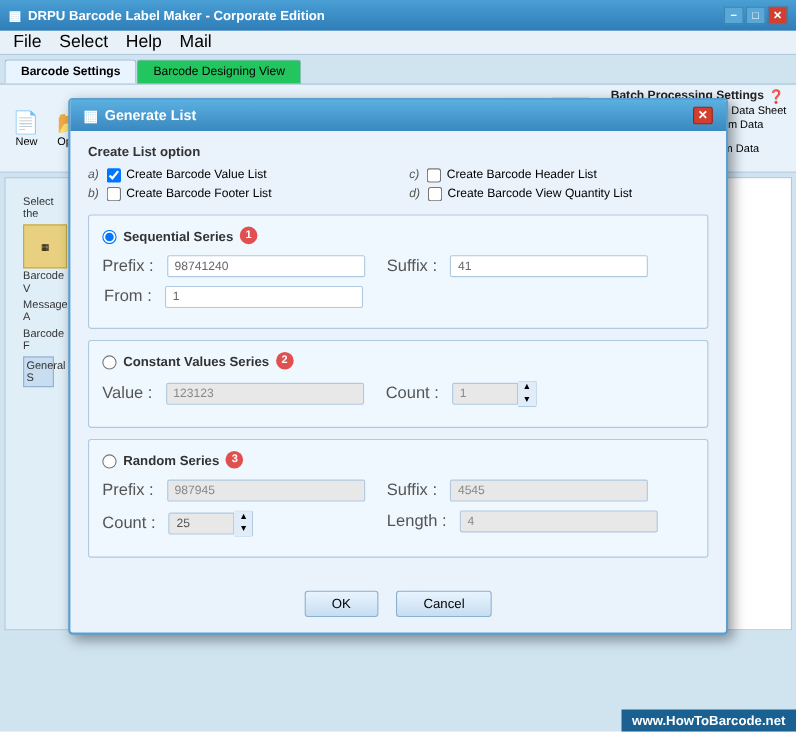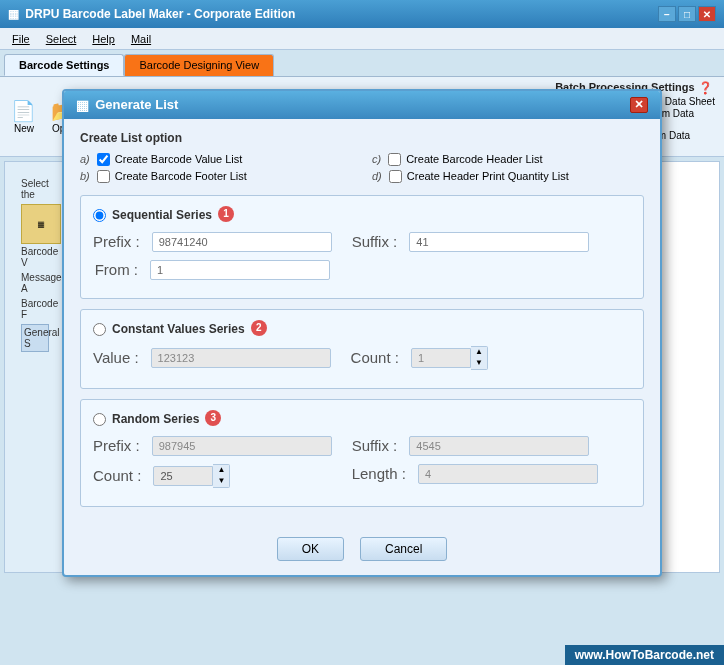--- a/index.html
+++ b/index.html
@@ -53,35 +53,34 @@
       background: #e8f0f8;
       height: 22px;
       display: flex;
       align-items: center;
       padding: 0 4px;
       border-bottom: 1px solid #b0c8e0;
     }
     .menu-item {
       padding: 2px 8px;
       cursor: pointer;
-      font-size: 11px;
+      font-size: 16px;
       color: #000;
-      text-decoration: underline;
     }
 
     
     .tab-bar {
       background: #d0e4f0;
       display: flex;
       padding: 4px 4px 0;
       border-bottom: 1px solid #a0b8d0;
     }
     .tab {
       padding: 4px 14px;
-      background: #f97316;
+      background: #22c55e;
       border: 1px solid #a0b8d0;
       border-bottom: none;
       cursor: pointer;
       font-size: 11px;
       border-radius: 3px 3px 0 0;
     }
     .tab.active {
       background: #e8f4ff;
       font-weight: bold;
       border-bottom: 1px solid #e8f4ff;
@@ -518,21 +517,21 @@
             <span>Create Barcode Header List</span>
           </div>
           <div class="option-row">
             <span class="option-label">b)</span>
             <input type="checkbox" style="">
             <span>Create Barcode Footer List</span>
           </div>
           <div class="option-row">
             <span class="option-label">d)</span>
             <input type="checkbox" style="">
-            <span>Create Header Print Quantity List</span>
+            <span>Create Barcode View Quantity List</span>
           </div>
         </div>
 
         <div class="series-section">
           <div class="series-header">
             <input type="radio" name="series" checked="" style="">
             <span class="series-title">Sequential Series</span>
             <div class="series-num">1</div>
           </div>
           <div style="display:flex;gap:20px;">

